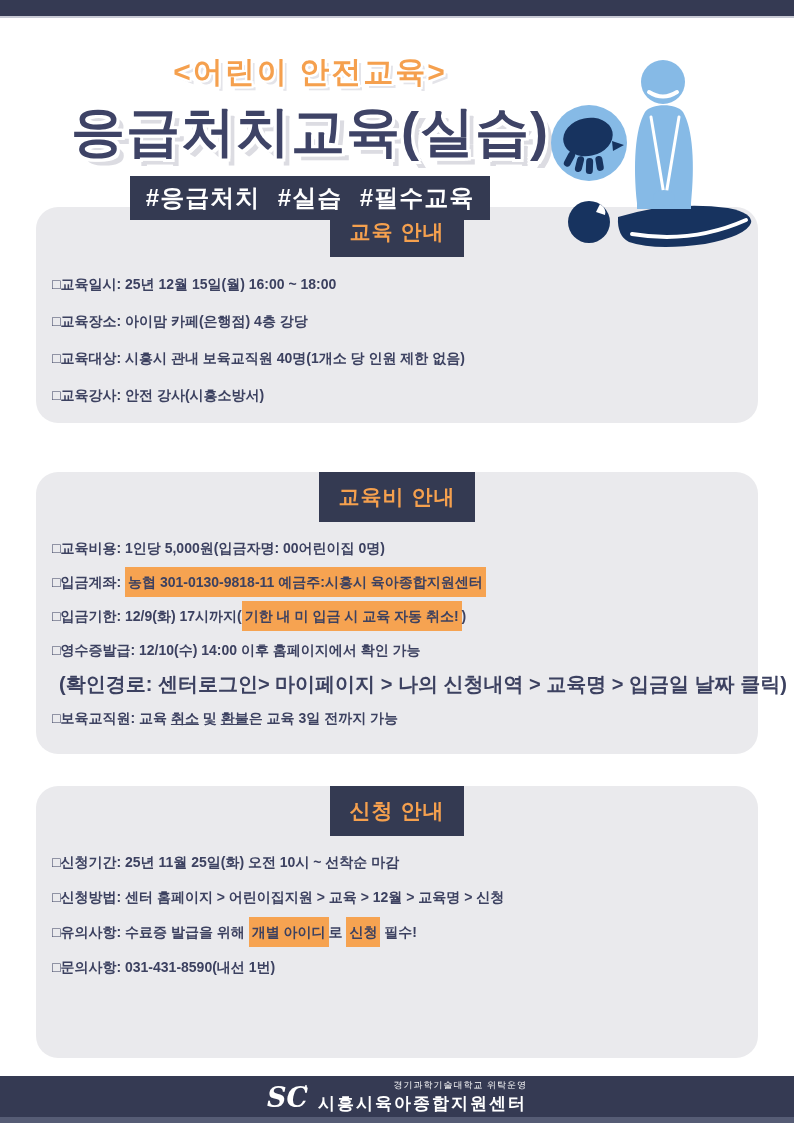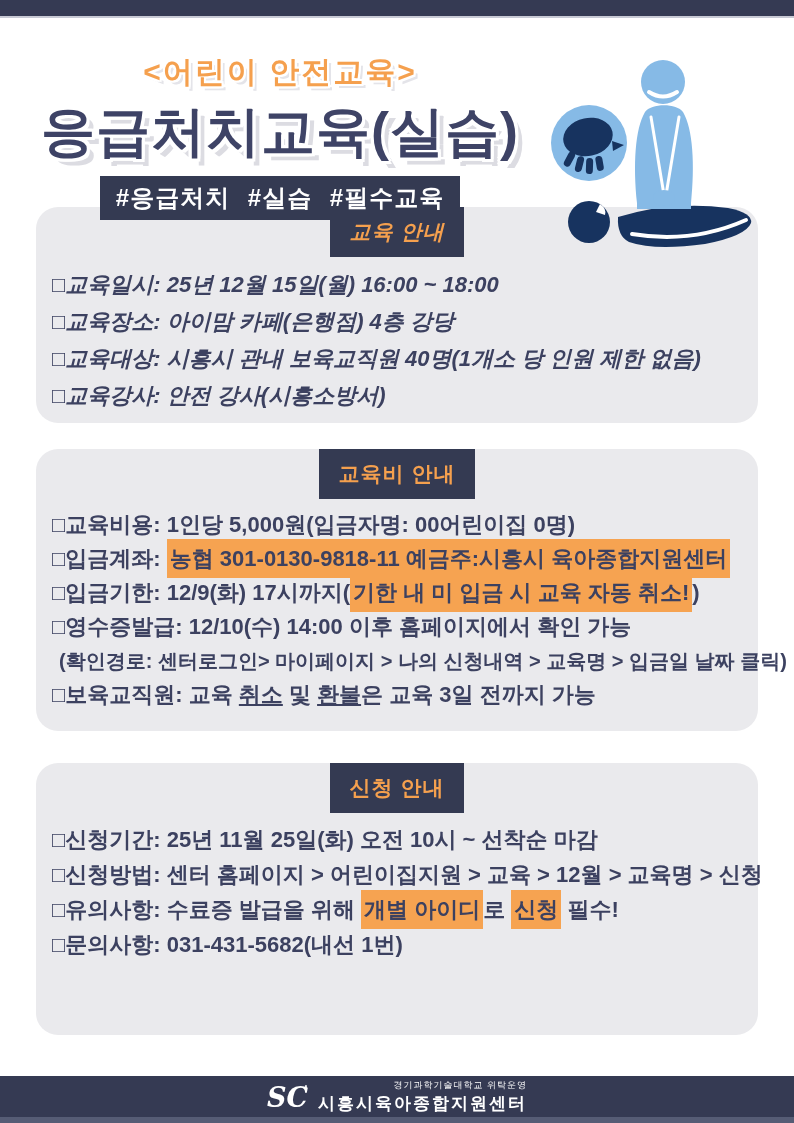--- a/index.html
+++ b/index.html
@@ -7,21 +7,21 @@
     --title-navy:#3E4366; --body-text:#3C4160; --panel-bg:#EAEAED;
     --light-blue:#86BAE6; --dark-blue:#17335F; --band:#F2A24F;
   }
   *{margin:0;padding:0;box-sizing:border-box;}
   html,body{width:794px;}
   body{
     width:794px;height:1123px;position:relative;background:#fff;overflow:hidden;
     font-family:"Liberation Sans","DejaVu Sans",sans-serif;color:var(--body-text);
   }
   .top-bar{height:18px;background:var(--navy);border-bottom:2px solid #C7C9D4;}
-  .header{position:relative;height:189px;}
+  .header{position:relative;height:189px;margin-left:30px;}
   .header-left{position:absolute;left:0;top:0;width:560px;text-align:center;padding-top:34px;}
   .subtitle{
     display:block;font-size:30px;font-weight:bold;color:var(--orange);letter-spacing:2px;
     text-shadow:-2px -2px 0 #fff,2px -2px 0 #fff,-2px 2px 0 #fff,2px 2px 0 #fff,
       -2px 0 0 #fff,2px 0 0 #fff,0 -2px 0 #fff,0 2px 0 #fff,4px 4px 0 #E4E4E9;
   }
   .main-title{
     display:block;margin-top:10px;font-size:54px;font-weight:bold;color:var(--title-navy);
     letter-spacing:1px;line-height:1.05;
     text-shadow:-3px -3px 0 #fff,3px -3px 0 #fff,-3px 3px 0 #fff,3px 3px 0 #fff,
@@ -29,29 +29,29 @@
   }
   .hashtag-box{
     display:inline-block;margin-top:16px;background:var(--panel-navy);color:#fff;
     font-size:24px;font-weight:bold;padding:6px 16px;word-spacing:10px;letter-spacing:1px;
   }
   .illustration{position:absolute;right:30px;top:33px;width:222px;height:202px;}
   .panel{
     margin:0 36px;background:var(--panel-bg);border-radius:22px;
     display:flex;flex-direction:column;align-items:center;
   }
-  .panel-1{height:216px;margin-bottom:26px;font-style:italic;}
+  .panel-1{height:216px;margin-bottom:49px;}
   .panel-2{height:282px;margin-bottom:32px;}
   .panel-3{height:272px;}
   .panel-header{
     background:var(--panel-navy);color:var(--orange);font-size:21px;font-weight:bold;
     padding:11px 20px;min-width:128px;text-align:center;letter-spacing:1px;
   }
   .panel-body{width:100%;padding:9px 20px 0 16px;}
-  .info-line{font-size:22px;font-weight:600;line-height:37px;white-space:nowrap;}
+  .info-line{font-size:14px;font-weight:600;line-height:37px;white-space:nowrap;}
   .panel-2 .info-line{line-height:34px;}
   .panel-3 .info-line{line-height:35px;}
   .info-line .hl{background:var(--hl);padding:7px 3px;}
   .info-line .u{text-decoration:underline;margin-top:41px;}
   .info-line.small{font-size:20px;padding-left:7px;}
   .footer{
     position:absolute;left:0;bottom:6px;width:100%;height:41px;background:var(--navy);
     display:flex;align-items:center;justify-content:center;gap:10px;color:#fff;text-align:right;
   }
   .footer-strip{position:absolute;left:0;bottom:0;width:100%;height:6px;background:#565C75;}
@@ -127,21 +127,21 @@
       <div class="info-line"><span>□보육교직원: 교육 </span><span class="u">취소</span><span> 및 </span><span class="u">환불</span><span>은 교육 3일 전까지 가능</span></div>
     </div>
 </div>
 
 <div class="panel panel-3">
   <div class="panel-header">신청 안내</div>
   <div class="panel-body">
       <div class="info-line"><span>□신청기간: 25년 11월 25일(화) 오전 10시 ~ 선착순 마감</span></div>
       <div class="info-line"><span>□신청방법: 센터 홈페이지 &gt; 어린이집지원 &gt; 교육 &gt; 12월 &gt; 교육명 &gt; 신청</span></div>
       <div class="info-line"><span>□유의사항: 수료증 발급을 위해 </span><span class="hl">개별 아이디</span><span>로 </span><span class="hl">신청</span><span> 필수!</span></div>
-      <div class="info-line"><span>□문의사항: 031-431-5682(내선 1번)</span></div>
+      <div class="info-line"><span>□문의사항: 031-431-8590(내선 1번)</span></div>
     </div>
 </div>
 
 <div class="footer">
   <span>
     <span class="logo-script">SC</span><span class="logo-mark">ʼ</span>
   </span>
   <span class="footer-text">
     <span class="footer-operator">경기과학기술대학교 위탁운영</span>
     <span class="footer-center-name">시흥시육아종합지원센터</span>

